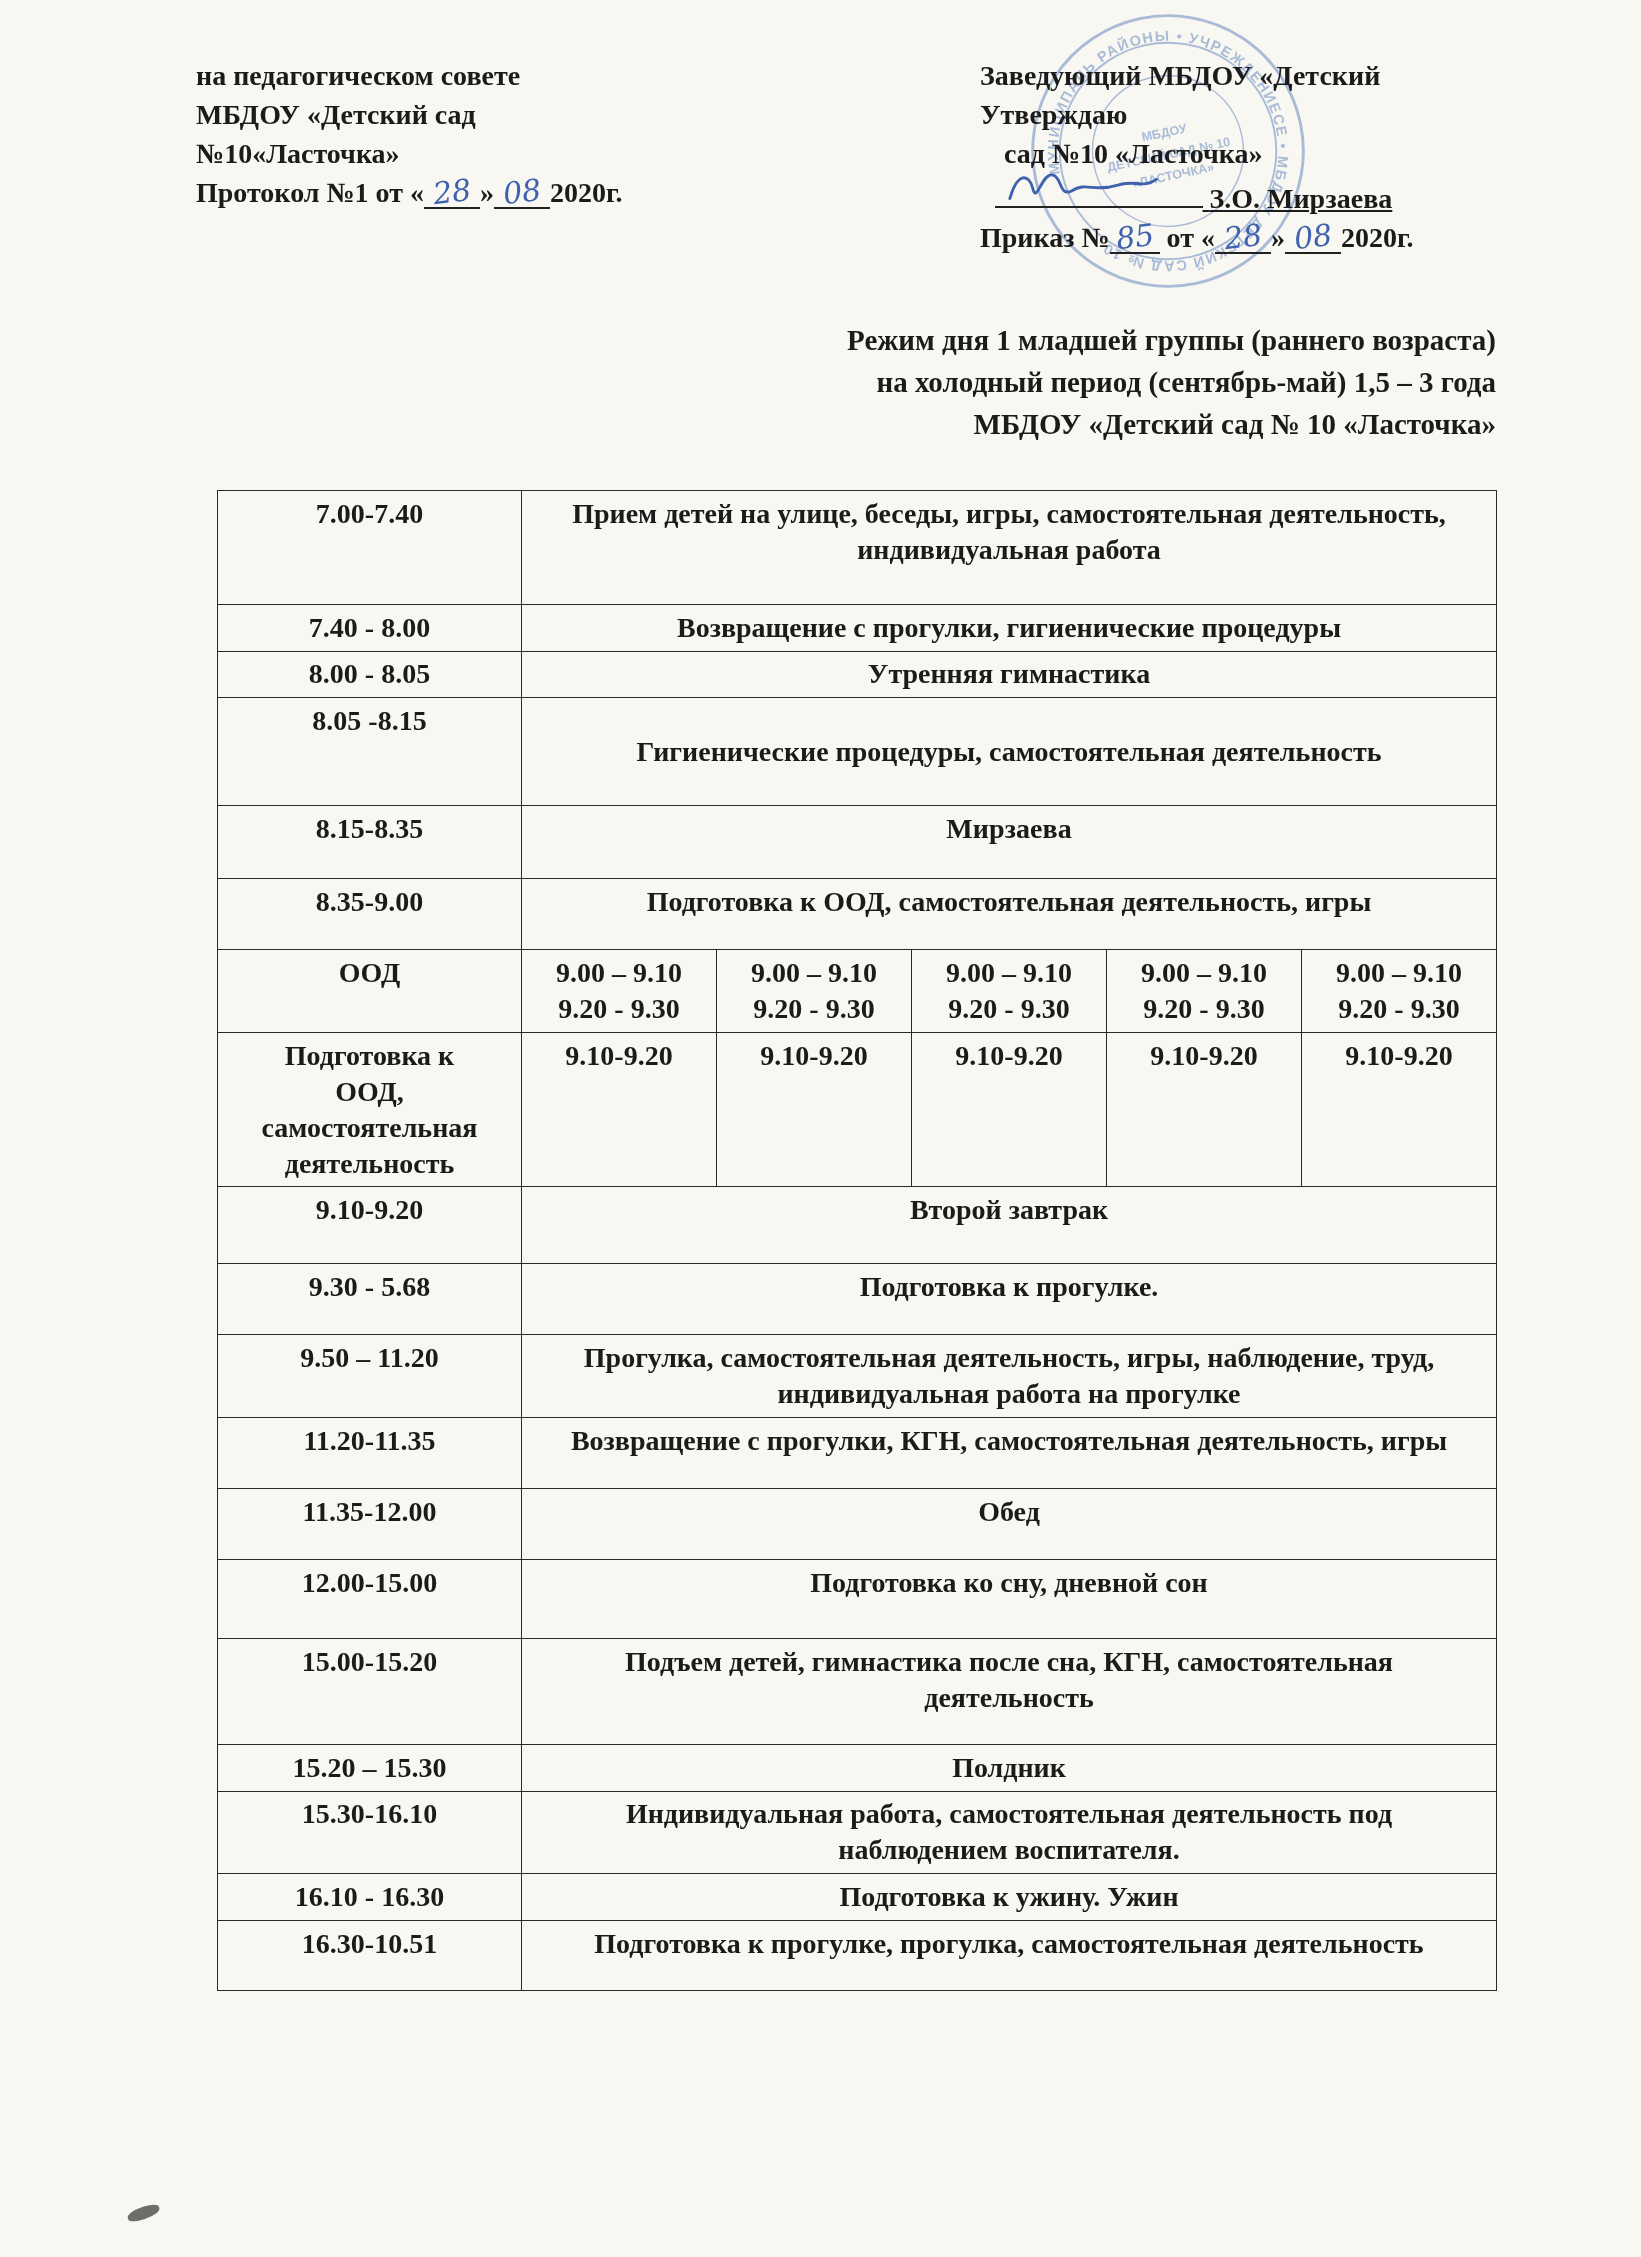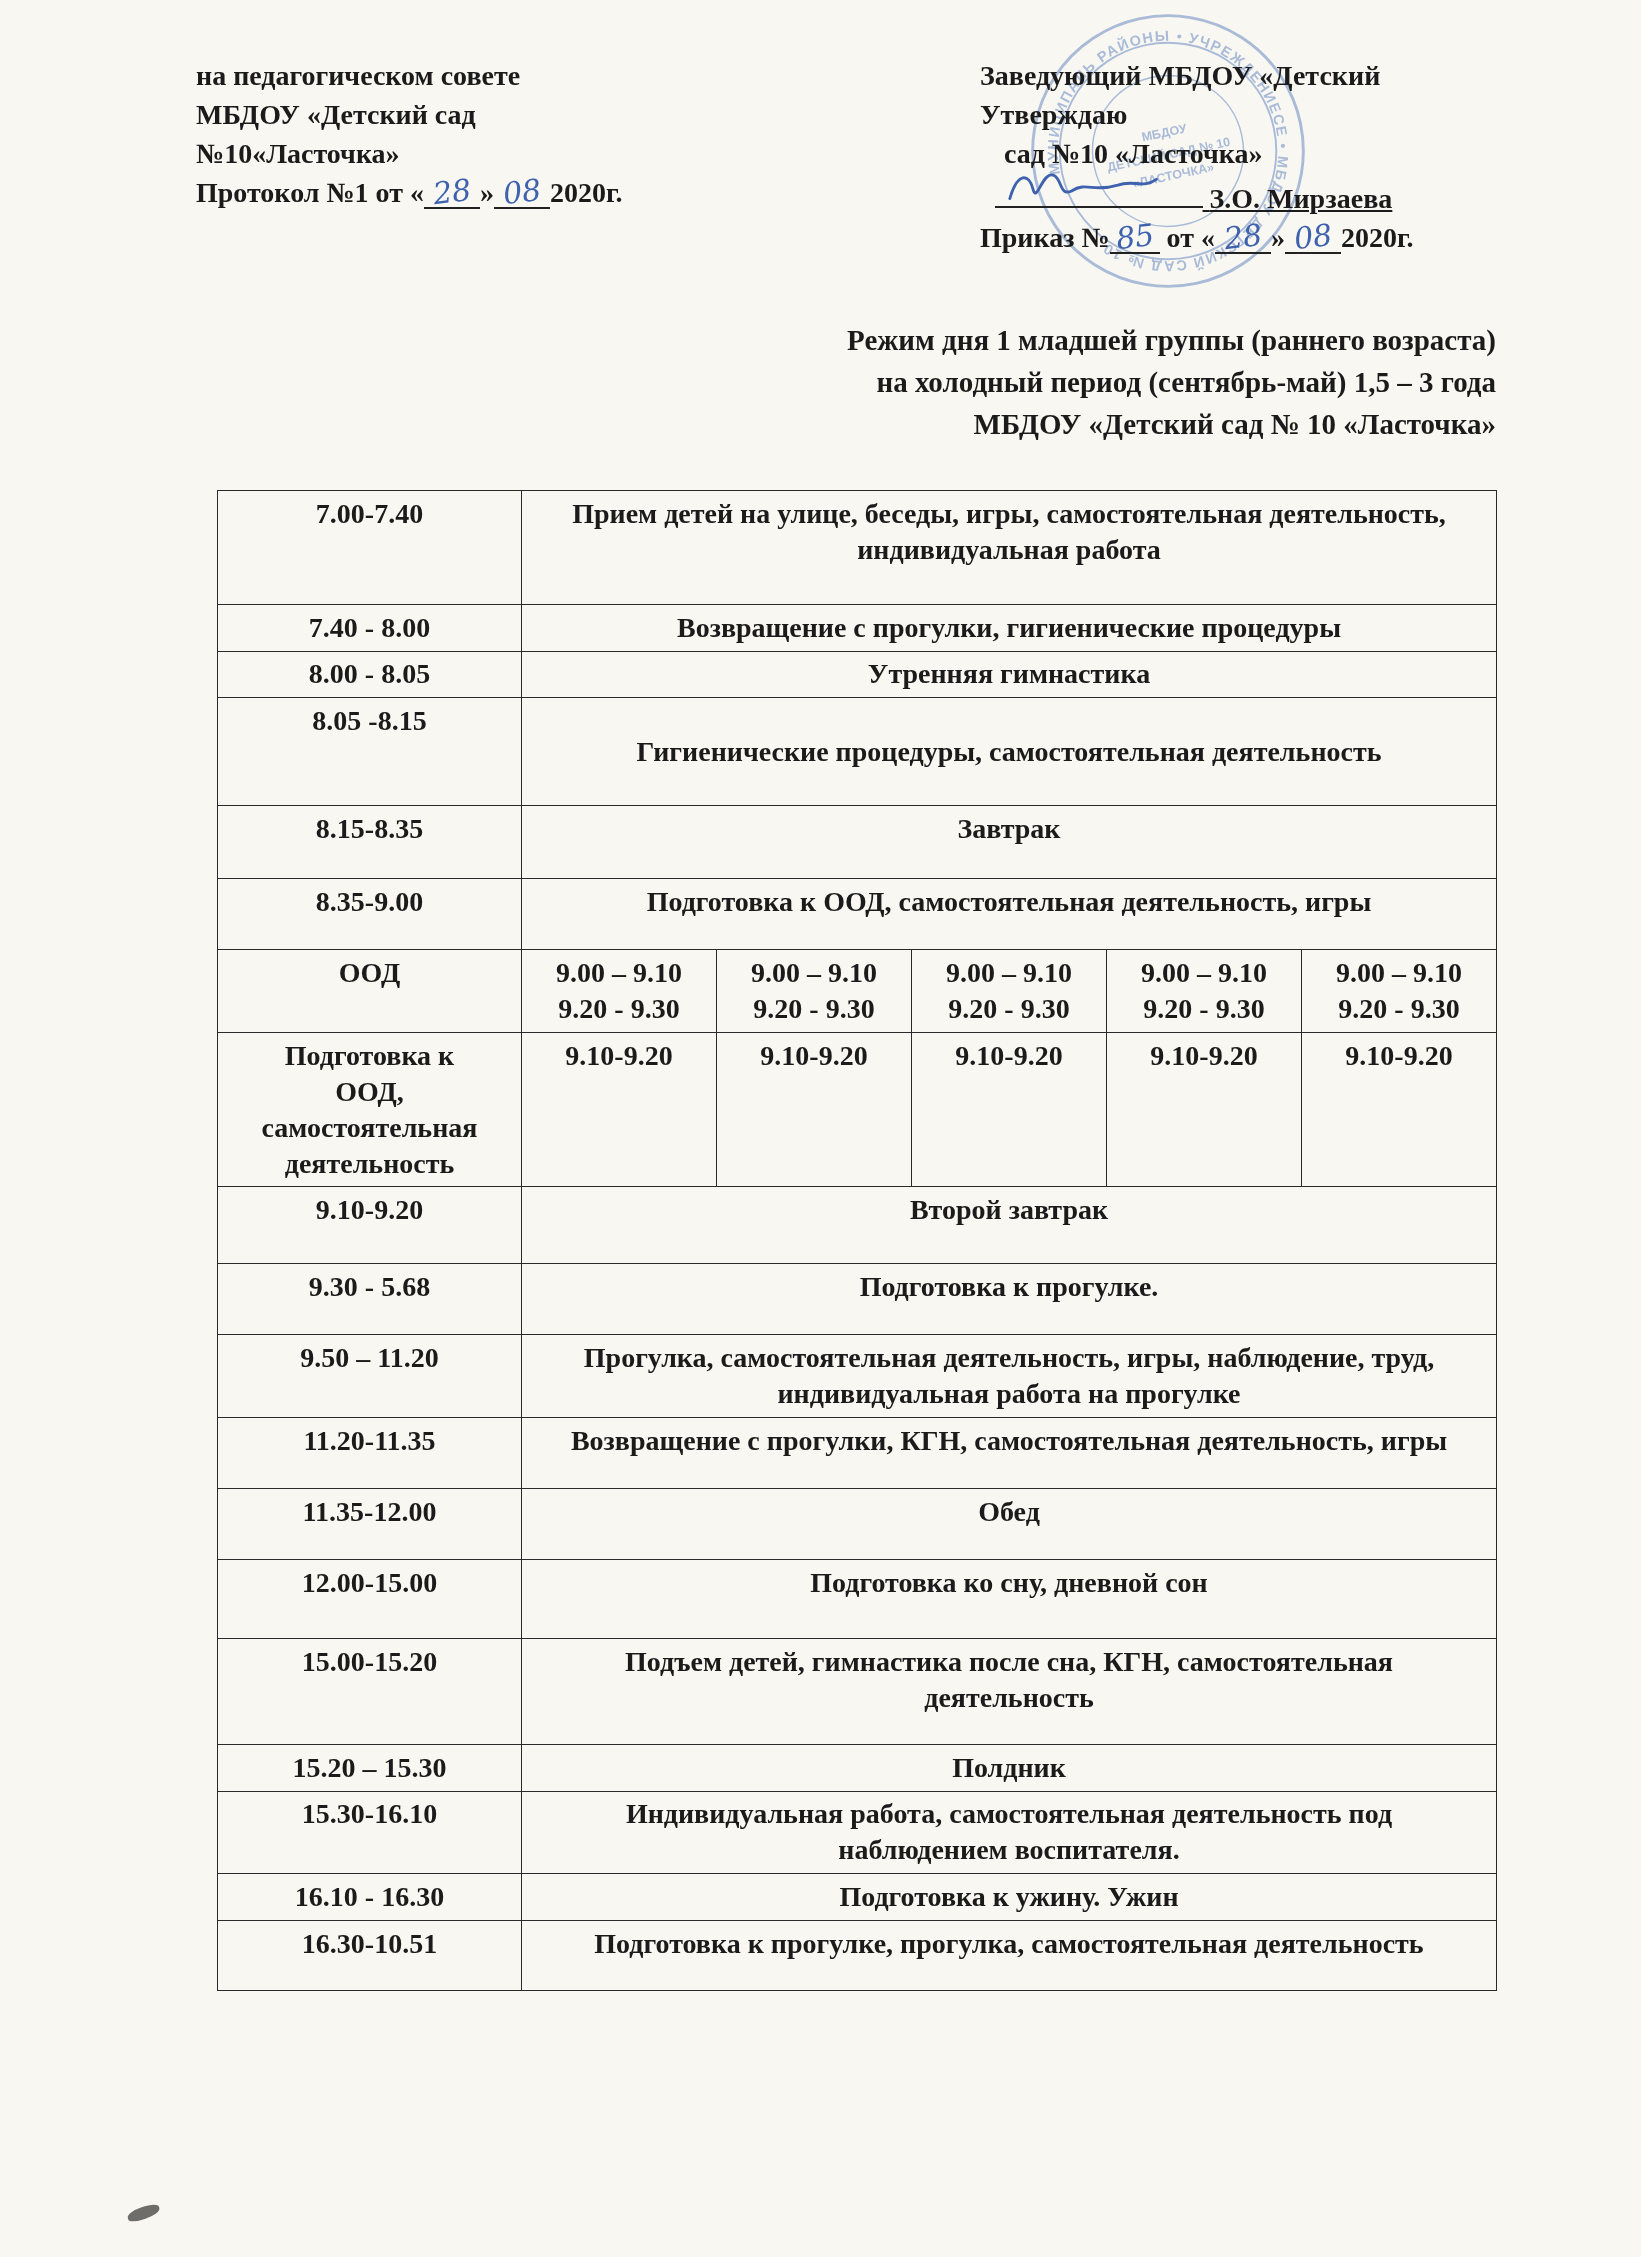--- a/index.html
+++ b/index.html
@@ -125,21 +125,21 @@
       <tr style="height:33px">
         <td class="time">8.00 - 8.05</td>
         <td class="act" colspan="5">Утренняя гимнастика</td>
       </tr>
       <tr style="height:108px">
         <td class="time">8.05 -8.15</td>
         <td class="act vmid" colspan="5">Гигиенические процедуры, самостоятельная деятельность</td>
       </tr>
       <tr style="height:73px">
         <td class="time">8.15-8.35</td>
-        <td class="act" colspan="5">Завтрак</td>
+        <td class="act" colspan="5">Мирзаева</td>
       </tr>
       <tr style="height:71px">
         <td class="time">8.35-9.00</td>
         <td class="act" colspan="5">Подготовка к ООД, самостоятельная деятельность, игры</td>
       </tr>
       <tr style="height:79px">
         <td class="time">ООД</td>
         <td class="sub pre">9.00 – 9.10
 9.20 - 9.30</td>
         <td class="sub pre">9.00 – 9.10

